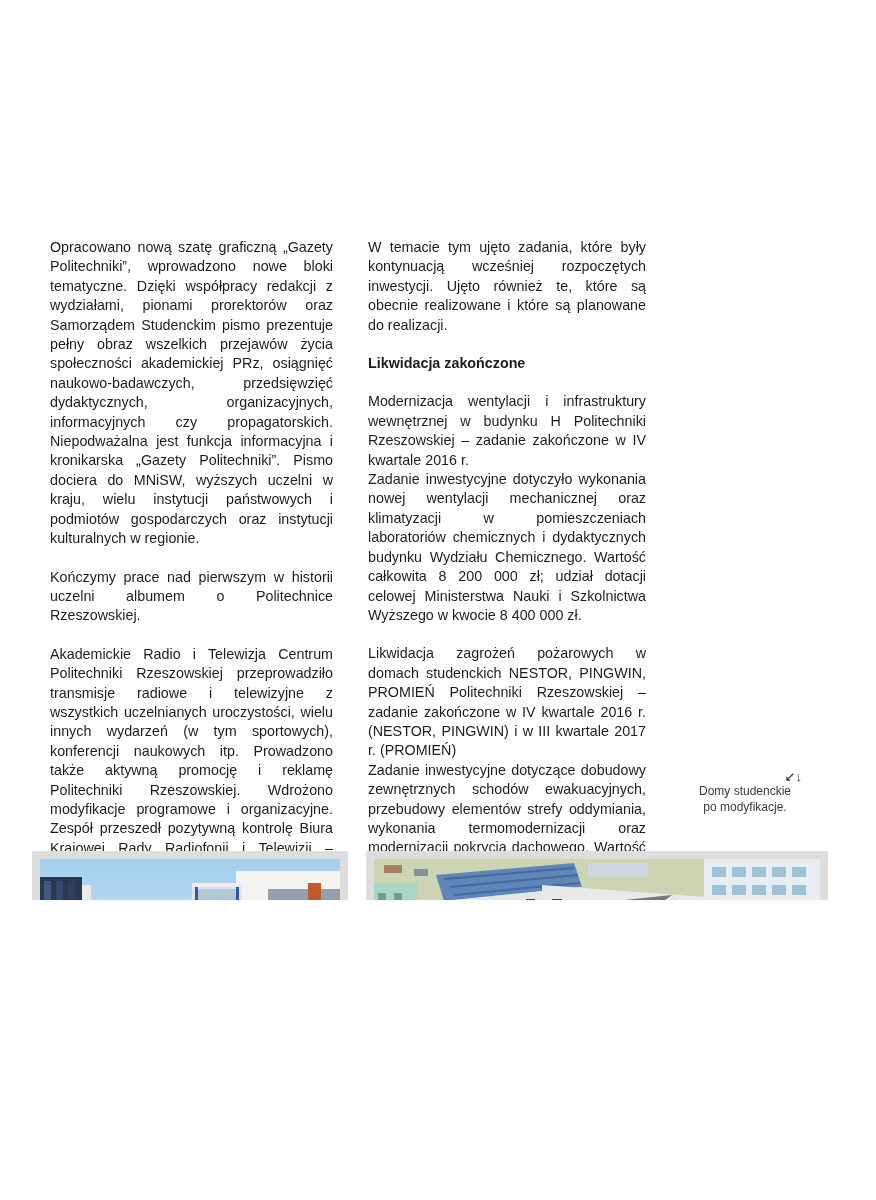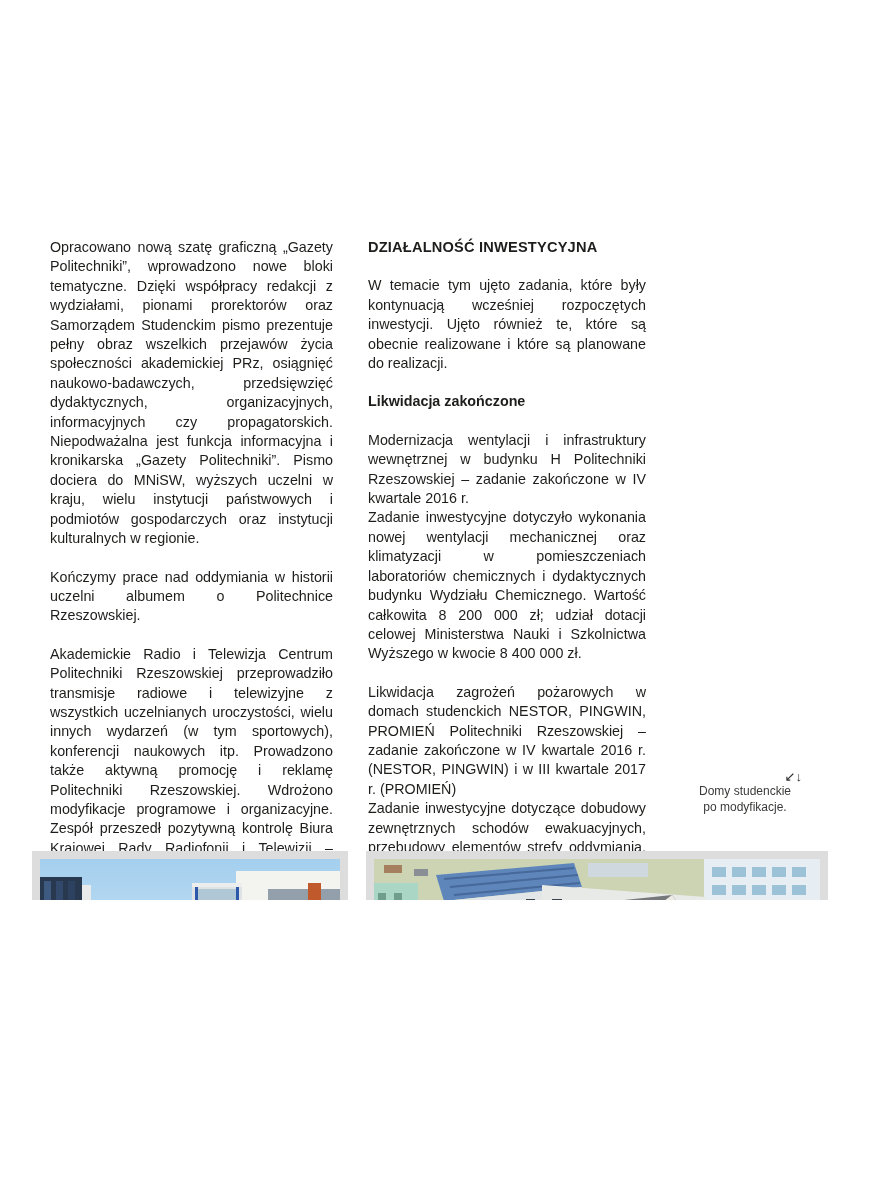--- a/index.html
+++ b/index.html
@@ -82,26 +82,25 @@
     color: #1d1d1b;
   }
 </style>
 </head>
 <body>
 
 <div class="page">
 
   <div class="col col-left">
     <p>Opracowano nową szatę graficzną „Gazety Politechniki”, wprowadzono nowe bloki tematyczne. Dzięki współpracy redakcji z wydziałami, pionami prorektorów oraz Samorządem Studenckim pismo prezentuje pełny obraz wszelkich przejawów życia społeczności akademickiej PRz, osiągnięć naukowo-badawczych, przedsięwzięć dydaktycznych, organizacyjnych, informacyjnych czy propagatorskich. Niepodważalna jest funkcja informacyjna i kronikarska „Gazety Politechniki”. Pismo dociera do MNiSW, wyższych uczelni w kraju, wielu instytucji państwowych i podmiotów gospodarczych oraz instytucji kulturalnych w regionie.</p>
-    <p>Kończymy prace nad oddymiania w historii uczelni albumem o Politechnice Rzeszowskiej.</p>
+    <p>Kończymy prace nad pierwszym w historii uczelni albumem o Politechnice Rzeszowskiej.</p>
     <p>Akademickie Radio i Telewizja Centrum Politechniki Rzeszowskiej przeprowadziło transmisje radiowe i telewizyjne z wszystkich uczelnianych uroczystości, wielu innych wydarzeń (w tym sportowych), konferencji naukowych itp. Prowadzono także aktywną promocję i reklamę Politechniki Rzeszowskiej. Wdrożono modyfikacje programowe i organizacyjne. Zespół przeszedł pozytywną kontrolę Biura Krajowej Rady Radiofonii i Telewizji – Departamentu Monitoringu. Otrzymano koncesję i zezwolenie na prowadzenie działalności nadawczej do 1 grudnia 2021 r. Za sprawą podejmowanych inicjatyw i porozumień rozgłośnia prowadzi jeden z najlepszych serwisów informacyjnych na Podkarpaciu. W grudniu 2016 r. zlecono wykonanie planu remontu i modernizacji studia emisyjnego.</p>
   </div>
 
   <div class="col col-right">
-    <h2 class="heading">DZIAŁALNOŚĆ INWESTYCYJNA</h2>
     <p>W temacie tym ujęto zadania, które były kontynuacją wcześniej rozpoczętych inwestycji. Ujęto również te, które są obecnie realizowane i które są planowane do realizacji.</p>
     <h3 class="subheading">Likwidacja zakończone</h3>
 
     <div class="item">
       <div class="item-title">Modernizacja wentylacji i infrastruktury wewnętrznej w budynku H Politechniki Rzeszowskiej – zadanie zakończone w IV kwartale 2016 r.</div>
       <div class="item-body">Zadanie inwestycyjne dotyczyło wykonania nowej wentylacji mechanicznej oraz klimatyzacji w pomieszczeniach laboratoriów chemicznych i dydaktycznych budynku Wydziału Chemicznego. Wartość całkowita 8 200 000 zł; udział dotacji celowej Ministerstwa Nauki i Szkolnictwa Wyższego w kwocie 8 400 000 zł.</div>
     </div>
 
     <div class="item">
       <div class="item-title">Likwidacja zagrożeń pożarowych w domach studenckich NESTOR, PINGWIN, PROMIEŃ Politechniki Rzeszowskiej – zadanie zakończone w IV kwartale 2016 r. (NESTOR, PINGWIN) i w III kwartale 2017 r. (PROMIEŃ)</div>

